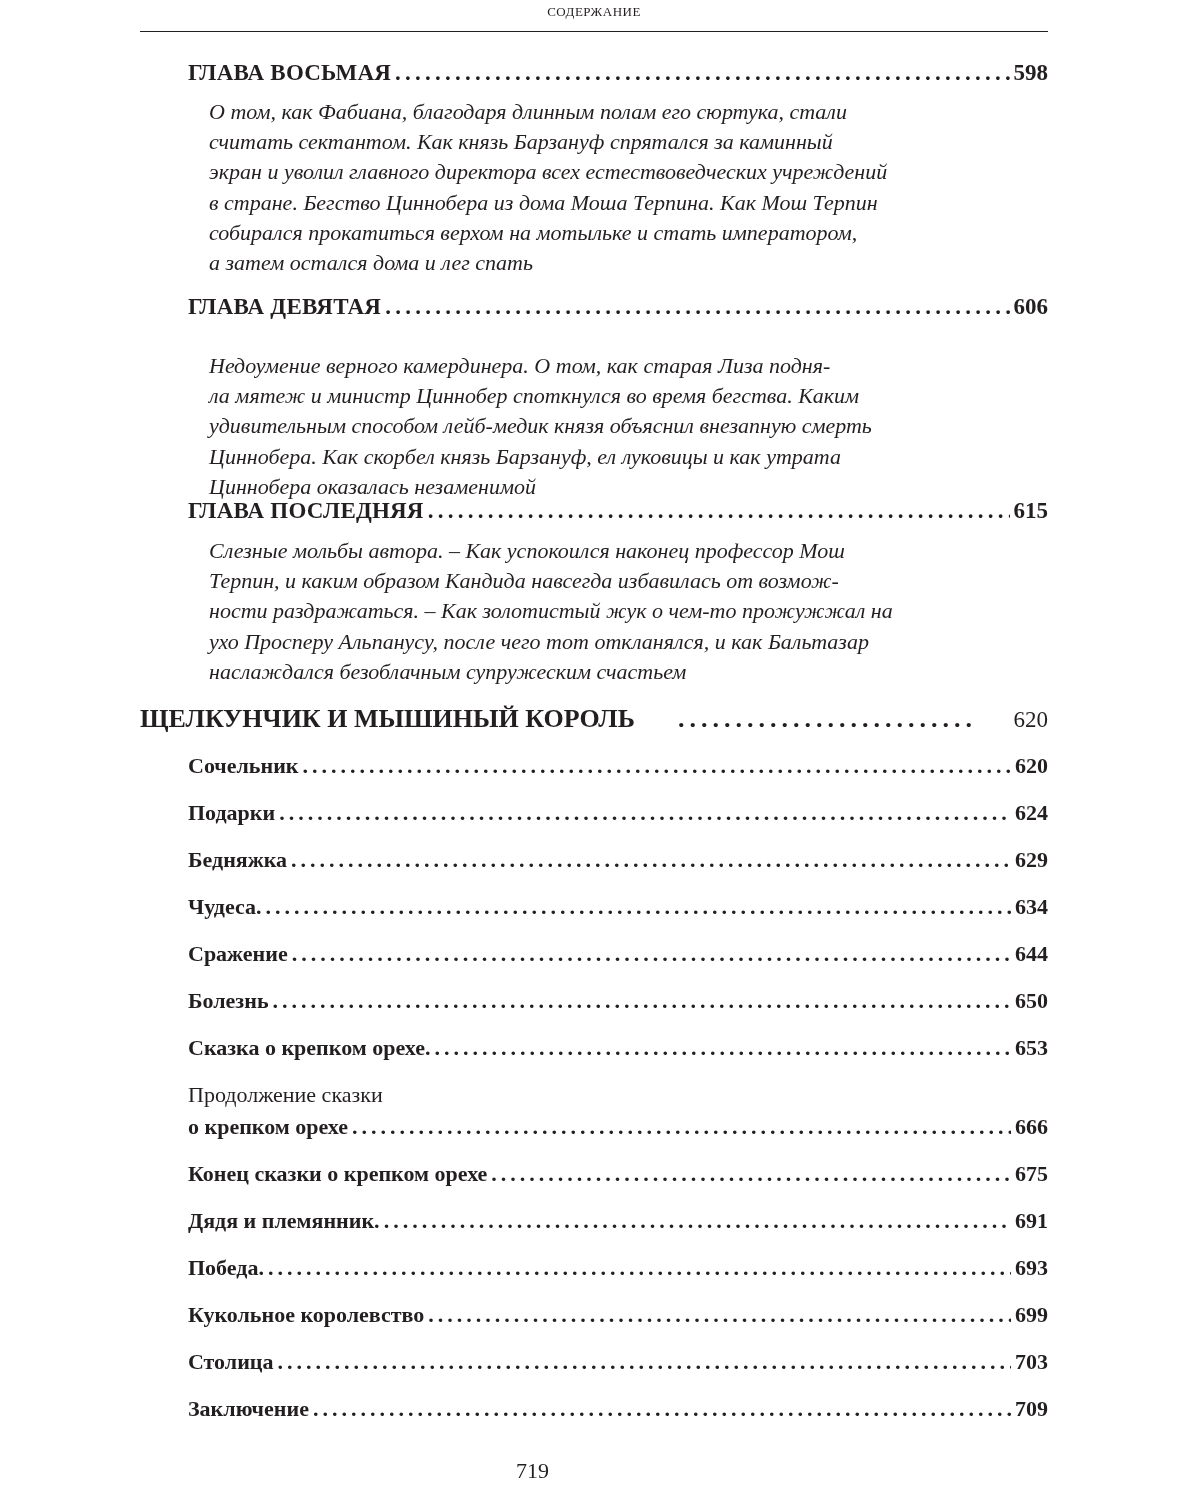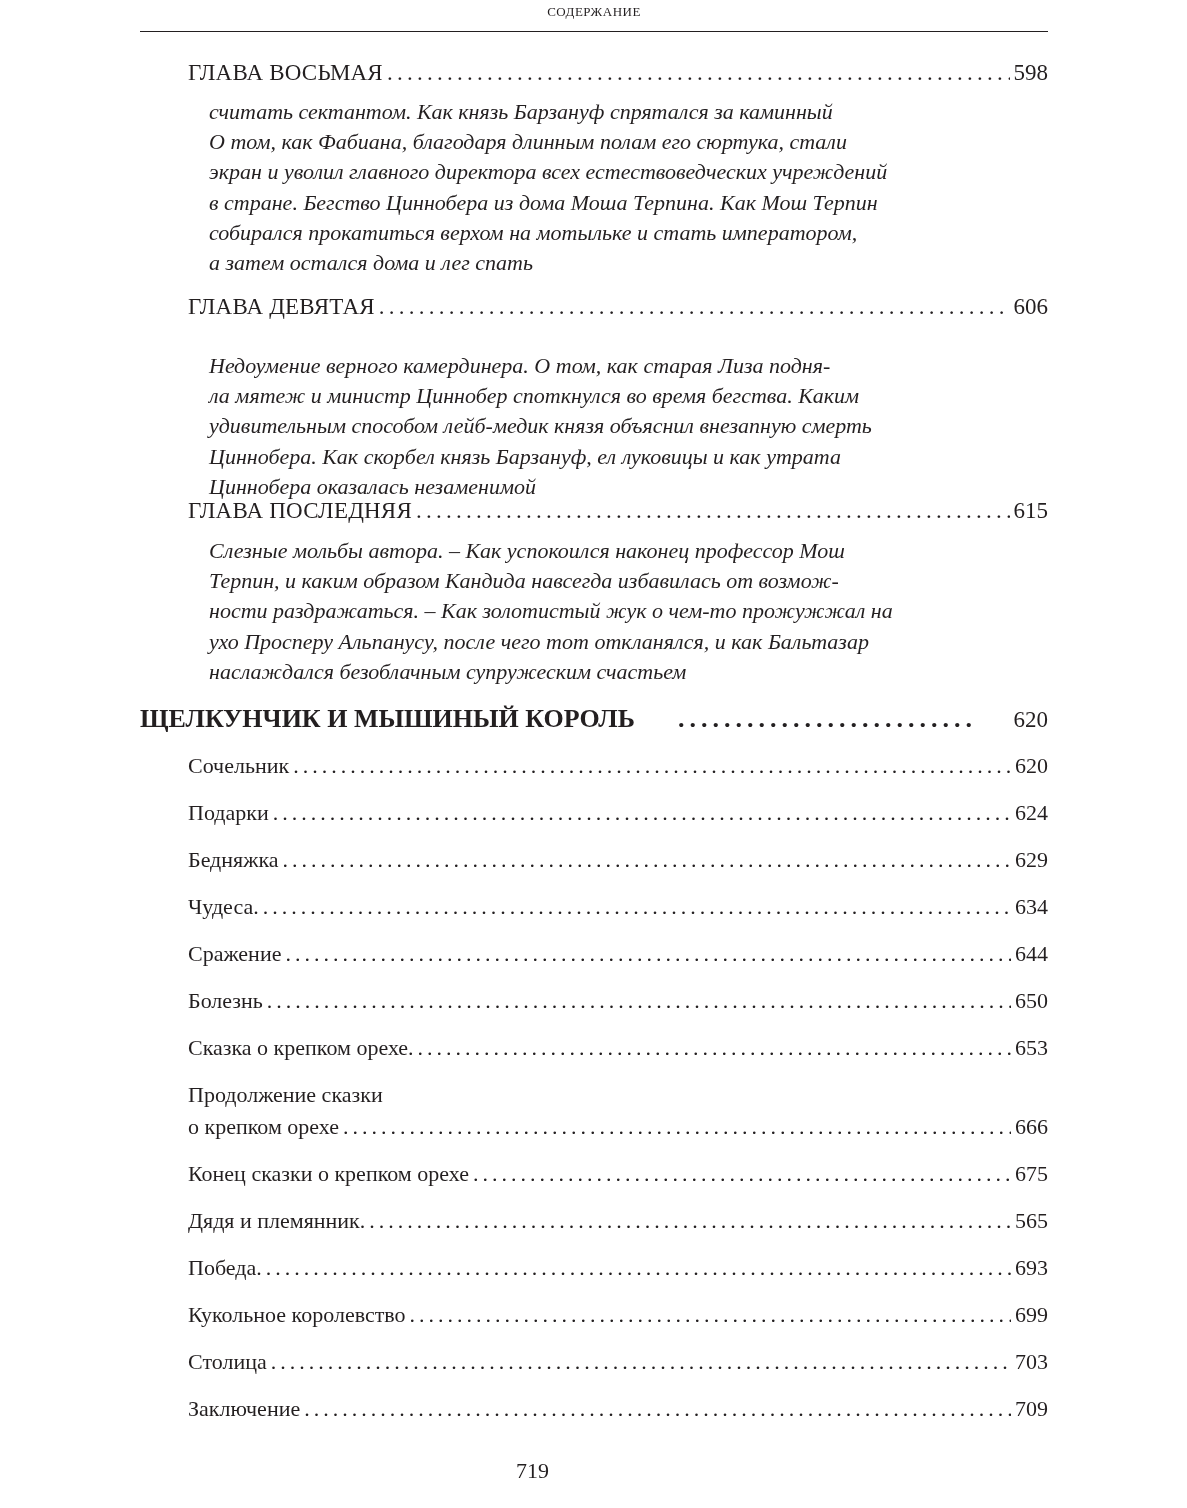--- a/index.html
+++ b/index.html
@@ -36,20 +36,21 @@
       position: absolute;
       left: 0;
       top: 0;
       width: 1187px;
     }
     .row {
       position: absolute;
       display: flex;
       align-items: baseline;
       white-space: nowrap;
+      font-weight: bold;
     }
     .row .title {
       flex: 0 0 auto;
     }
     .row .leader {
       flex: 1 1 auto;
       overflow: hidden;
       margin: 0 4px;
       letter-spacing: 3.2px;
       color: #231f20;
@@ -119,22 +120,22 @@
 <div class="head-rule"></div>
 
 <div class="toc">
 
   <div class="row chapter" style="top:60px">
     <span class="title">ГЛАВА ВОСЬМАЯ</span>
     <span class="leader"></span>
     <span class="page">598</span>
   </div>
   <div class="summary" style="top:97px">
+    <span class="line">О том, как Фабиана, благодаря длинным полам его сюртука, стали</span>
     <span class="line">считать сектантом. Как князь Барзануф спрятался за каминный</span>
-    <span class="line">О том, как Фабиана, благодаря длинным полам его сюртука, стали</span>
     <span class="line">экран и уволил главного директора всех естествоведческих учреждений</span>
     <span class="line">в стране. Бегство Циннобера из дома Моша Терпина. Как Мош Терпин</span>
     <span class="line">собирался прокатиться верхом на мотыльке и стать императором,</span>
     <span class="line">а затем остался дома и лег спать</span>
   </div>
 
   <div class="row chapter" style="top:294px">
     <span class="title">ГЛАВА ДЕВЯТАЯ</span>
     <span class="leader"></span>
     <span class="page">606</span>
@@ -210,21 +211,21 @@
   </div>
 
   <div class="row sub" style="top:1161px">
     <span class="title">Конец сказки о крепком орехе</span>
     <span class="leader"></span>
     <span class="page">675</span>
   </div>
   <div class="row sub" style="top:1208px">
     <span class="title">Дядя и племянник.</span>
     <span class="leader"></span>
-    <span class="page">565</span>
+    <span class="page">691</span>
   </div>
   <div class="row sub" style="top:1255px">
     <span class="title">Победа.</span>
     <span class="leader"></span>
     <span class="page">693</span>
   </div>
   <div class="row sub" style="top:1302px">
     <span class="title">Кукольное королевство</span>
     <span class="leader"></span>
     <span class="page">699</span>

